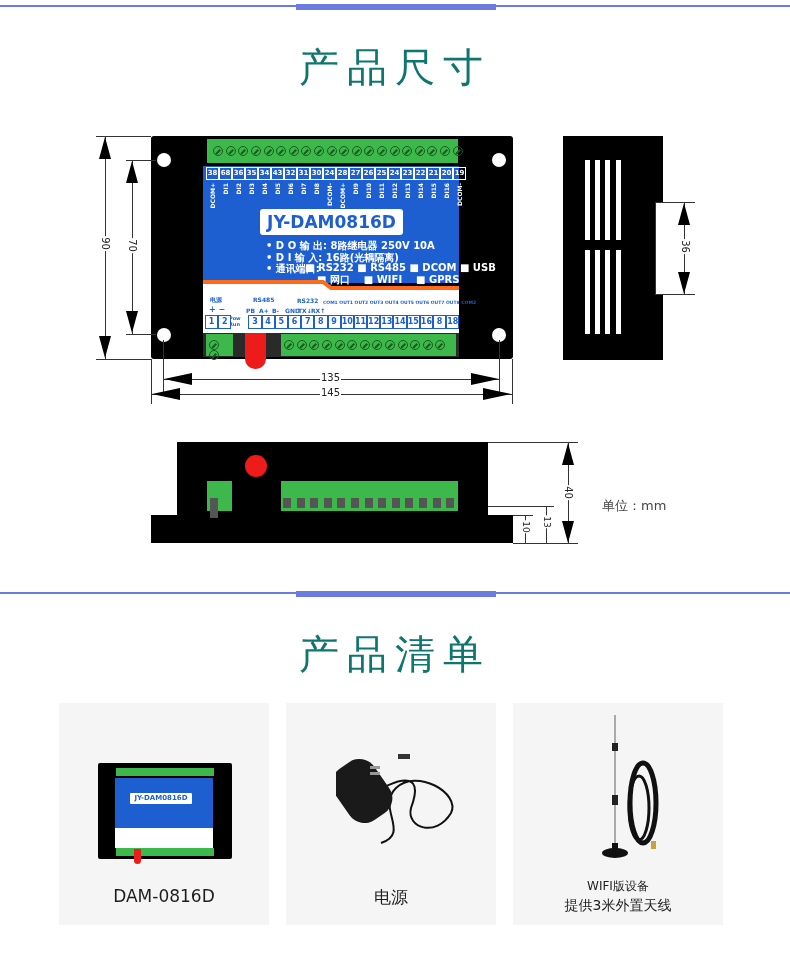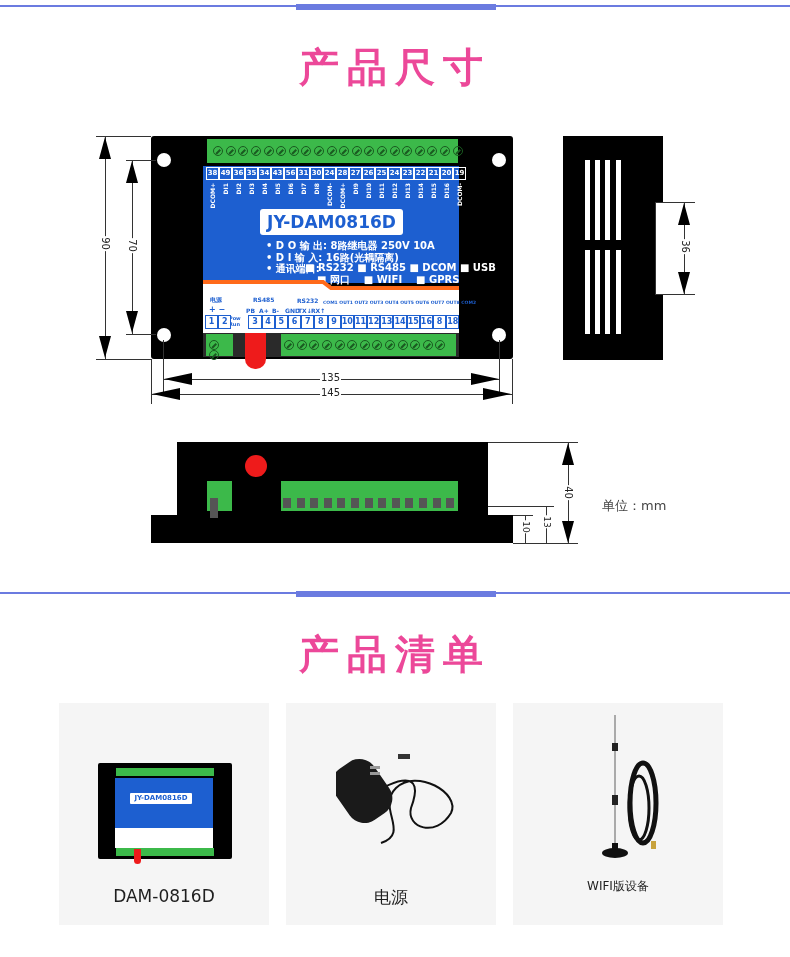--- a/index.html
+++ b/index.html
@@ -1,19 +1,19 @@
 <!DOCTYPE html>
 <html><head>
 <meta charset="utf-8">
 <style>
   * { box-sizing: border-box; margin: 0; padding: 0; }
   body { width: 790px; height: 957px; background: #ffffff; font-family: "DejaVu Sans", sans-serif; position: relative; overflow: hidden; }
   .divider { position: absolute; left: 0; width: 790px; height: 2px; background: #6b7be0; }
   .divider-tab { position: absolute; left: 296px; width: 200px; height: 6px; background: #6b7be0; }
-  .section-title { position: absolute; left: 0; width: 790px; text-align: center; font-size: 40px; font-weight: bold; color: #ec4899; letter-spacing: 8px; }
+  .section-title { position: absolute; left: 0; width: 790px; text-align: center; font-size: 40px; font-weight: normal; color: #0f766e; letter-spacing: 8px; }
   .abs { position: absolute; }
   .black { background: #000; }
   .green { background: #3cb94a; }
   .screw { display:inline-block; width: 10px; height: 10px; border: 1.5px solid #1a5a20; border-radius: 50%; position: relative; margin: 0 1.3px; }
   .screw::after { content:""; position:absolute; left:1px; top:3.5px; width:6px; height:1.5px; background:#1a5a20; transform: rotate(-45deg); }
   .hole { position:absolute; width:14px; height:14px; border-radius:50%; background:#fff; }
   .panel { position:absolute; background: #1d5fd0; }
   .num-row { display:flex; position:absolute;border-radius:6px; }
   .num { width: 13px; height: 13px; border: 1px solid #fff; color:#fff; font-size: 7px; font-weight:bold; text-align:center; line-height:11px; }
   .vlabel { position:absolute; color:#fff; font-size: 6px; font-weight:bold; writing-mode: vertical-rl; transform: rotate(180deg); }
@@ -47,26 +47,26 @@
   <div class="hole" style="left:492px;top:153px;"></div>
   <div class="hole" style="left:492px;top:328px;"></div>
 
   <div class="abs green" style="left:207px;top:139px;width:251px;height:24px;padding:7px 0 0 5px;white-space:nowrap;font-size:0;">
     <span class="screw"></span><span class="screw"></span><span class="screw"></span><span class="screw"></span><span class="screw"></span><span class="screw"></span><span class="screw"></span><span class="screw"></span><span class="screw"></span><span class="screw"></span><span class="screw"></span><span class="screw"></span><span class="screw"></span><span class="screw"></span><span class="screw"></span><span class="screw"></span><span class="screw"></span><span class="screw"></span><span class="screw"></span><span class="screw"></span>
   </div>
 
   <div class="panel" style="left:203px;top:166px;width:256px;height:117px;"></div>
   <div class="num-row" style="left:206px;top:167px;">
     <div class="num">38</div>
-    <div class="num">49</div>
+    <div class="num">68</div>
     <div class="num">36</div>
     <div class="num">35</div>
     <div class="num">34</div>
     <div class="num">43</div>
-    <div class="num">56</div>
+    <div class="num">32</div>
     <div class="num">31</div>
     <div class="num">30</div>
     <div class="num">24</div>
     <div class="num">28</div>
     <div class="num">27</div>
     <div class="num">26</div>
     <div class="num">25</div>
     <div class="num">24</div>
     <div class="num">23</div>
     <div class="num">22</div>
@@ -259,13 +259,14 @@
     <line x1="22" y1="2" x2="22" y2="130" stroke="#aaa" stroke-width="2"></line>
     <rect x="19" y="30" width="6" height="8" fill="#222"></rect>
     <rect x="19" y="82" width="6" height="10" fill="#222"></rect>
     <ellipse cx="22" cy="140" rx="13" ry="5" fill="#111"></ellipse>
     <path d="M22 130 L22 138" stroke="#111" stroke-width="6"></path>
     <ellipse cx="50" cy="90" rx="13" ry="40" fill="none" stroke="#111" stroke-width="5"></ellipse>
     <ellipse cx="46" cy="95" rx="10" ry="32" fill="none" stroke="#111" stroke-width="3"></ellipse>
     <rect x="58" y="128" width="5" height="8" fill="#c8a23c"></rect>
   </svg>
   <div class="card-label" style="top:175px;font-size:12px;">WIFI版设备</div>
+  <div class="card-label" style="top:194px;font-size:14px;">提供3米外置天线</div>
 </div>
 
 </body></html>

